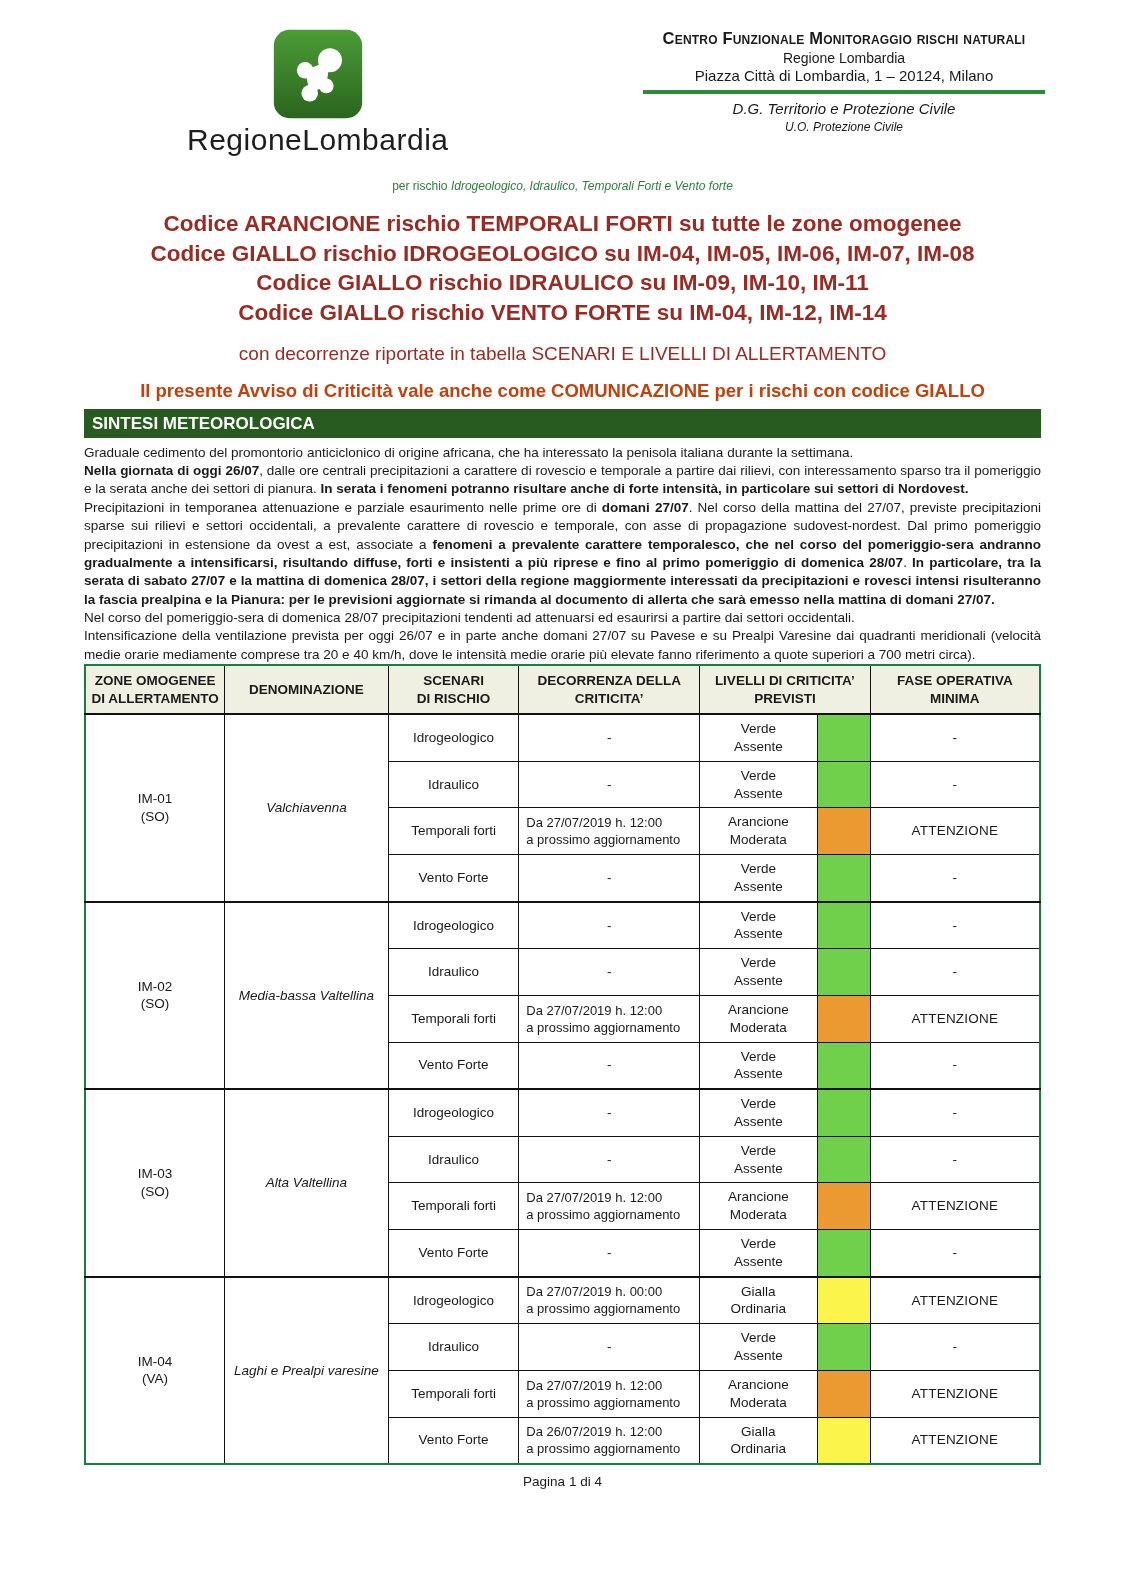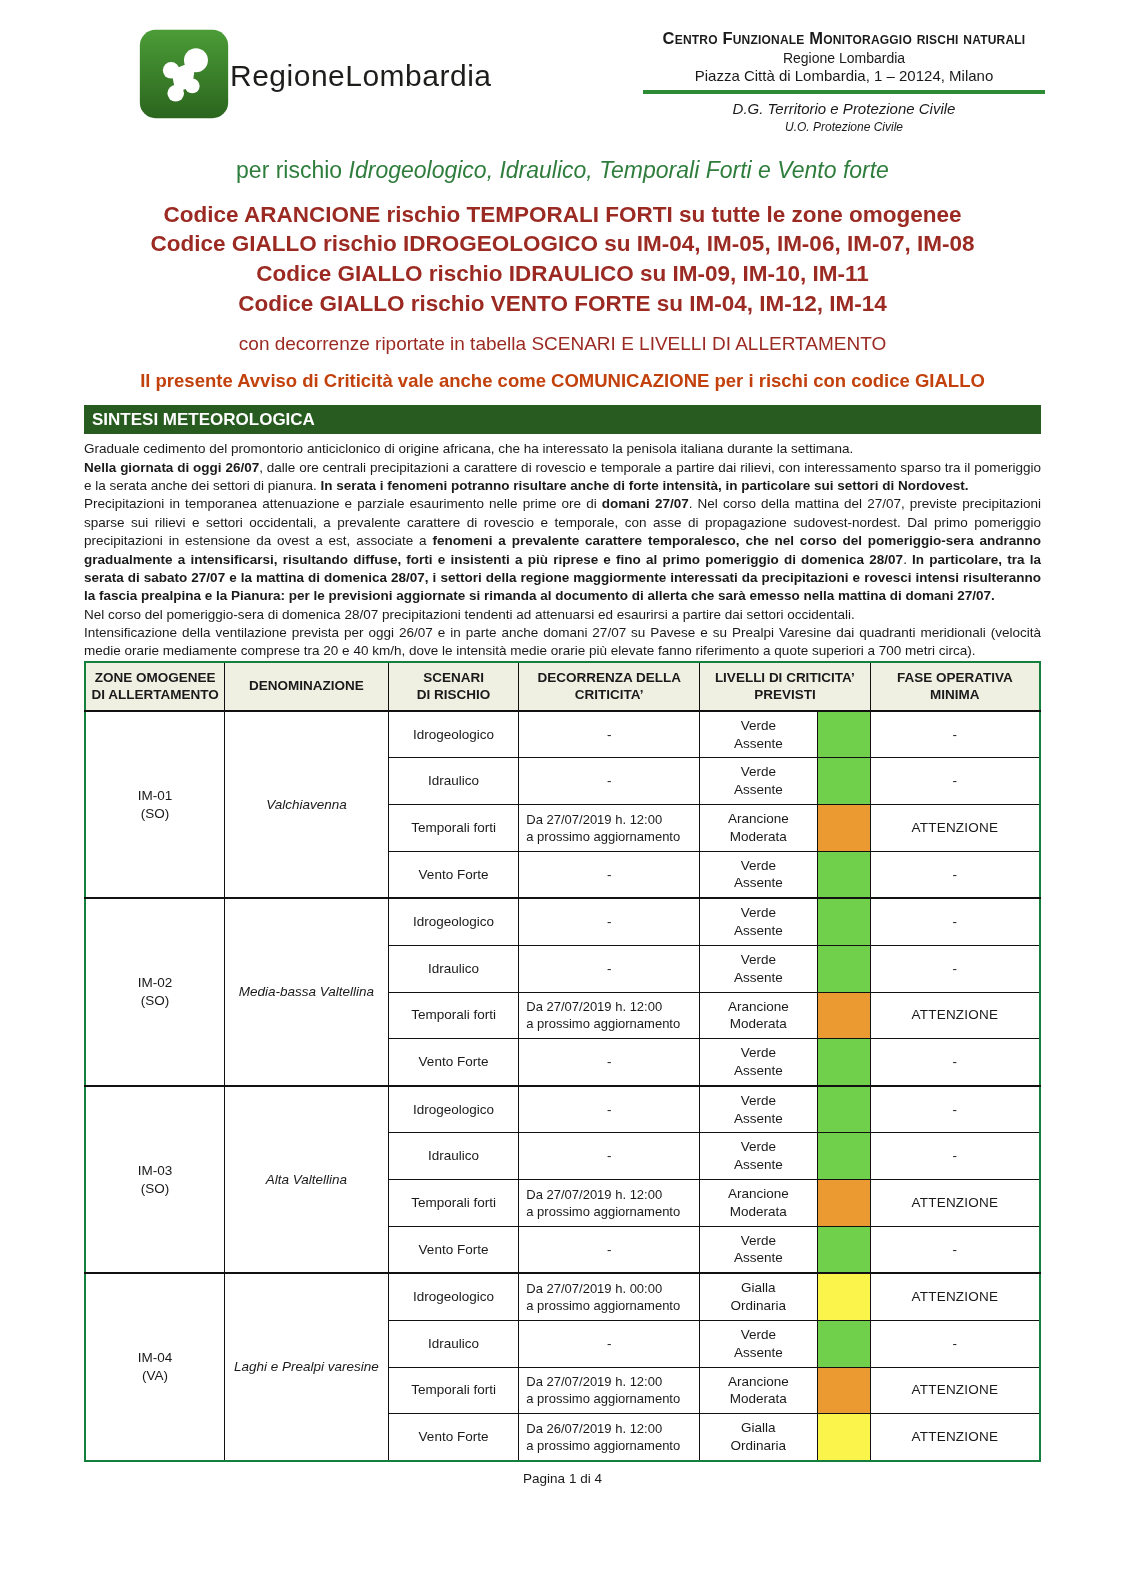--- a/index.html
+++ b/index.html
@@ -5,41 +5,41 @@
   * { box-sizing: border-box; }
   html, body { margin: 0; padding: 0; background: #e9e9e9; }
   body { font-family: "Liberation Sans", sans-serif; color: #1a1a1a; }
   .page {
     width: 1125px; height: 1587px; margin: 0 auto; background: #ffffff;
     padding: 28px 84px 0 84px; position: relative; overflow: hidden;
   }
 
   
   .header { display: flex; justify-content: space-between; align-items: flex-start; margin-bottom: 22px; }
-  .logo-block { display: flex; flex-direction: row; align-items: center; margin-left: 54px; text-align: center; }
+  .logo-block { display: flex; flex-direction: column; align-items: center; margin-left: 103px; text-align: center; }
   .logo-svg { width: 92px; height: 92px; display: block; }
   .logo-text { font-size: 30px; color: #1d1d1b; letter-spacing: 0.5px; margin-top: 3px; }
   .org-block { width: 402px; text-align: center; margin-right: -4px; line-height: 1.25; }
   .org-line1 { font-weight: 700; font-variant: small-caps; font-size: 16.5px; letter-spacing: 0.2px; }
   .org-line2 { font-size: 14px; margin-top: 1px; }
   .org-line3 { font-size: 15px; }
   .org-rule { height: 4px; background: #2e8b35; margin: 4px 0 6px 0; }
   .dept1 { font-style: italic; font-size: 15px; }
   .dept2 { font-style: italic; font-size: 12px; margin-top: 1px; }
 
   
   .title-main { text-align: center; color: #1e6b33; font-weight: 700; font-size: 23px; }
-  .title-sub { text-align: center; color: #2e7d3c; font-size: 23px; margin-top: 3px; }
+  .title-sub { text-align: center; color: #2e7d3c; font-size: 12px; margin-top: 3px; }
   .codes { text-align: center; color: #9b2a23; font-weight: 700; font-size: 22.5px; line-height: 1.32; margin-top: 16px; }
   .codes div { white-space: nowrap; }
   .decorrenze { text-align: center; color: #9b2a23; font-size: 19px; margin-top: 15px; }
   .notice { text-align: center; color: #c2410c; font-weight: 700; font-size: 18.5px; margin-top: 15px; }
 
   
-  .banner { background: #275b1f; color: #ffffff; font-weight: 700; font-size: 17px; padding: 5px 8px 4px 8px; margin-top: 13px; }
+  .banner { background: #275b1f; color: #ffffff; font-weight: 700; font-size: 17px; padding: 5px 8px 4px 8px; margin-top: 7px; }
   .banner.table-banner { margin-top: 14px; padding: 7px 8px 6px 8px; }
 
   
   .sintesi-text { font-size: 13.5px; line-height: 1.36; text-align: justify; margin-top: 6px; }
   .sintesi-text p { margin: 0; }
 
   
   table.alert-table { width: 100%; border-collapse: collapse; table-layout: fixed; border: 2px solid #15803d; }
   .alert-table th, .alert-table td { border: 1.5px solid #111; white-space: pre-line; vertical-align: middle; }
   .alert-table thead th {

